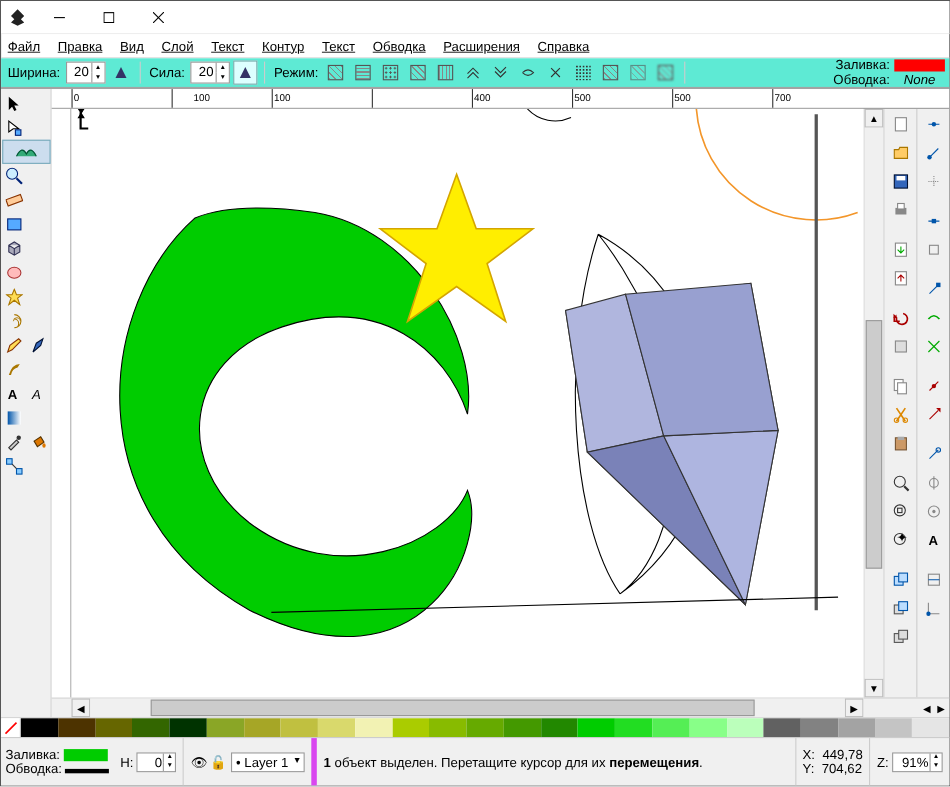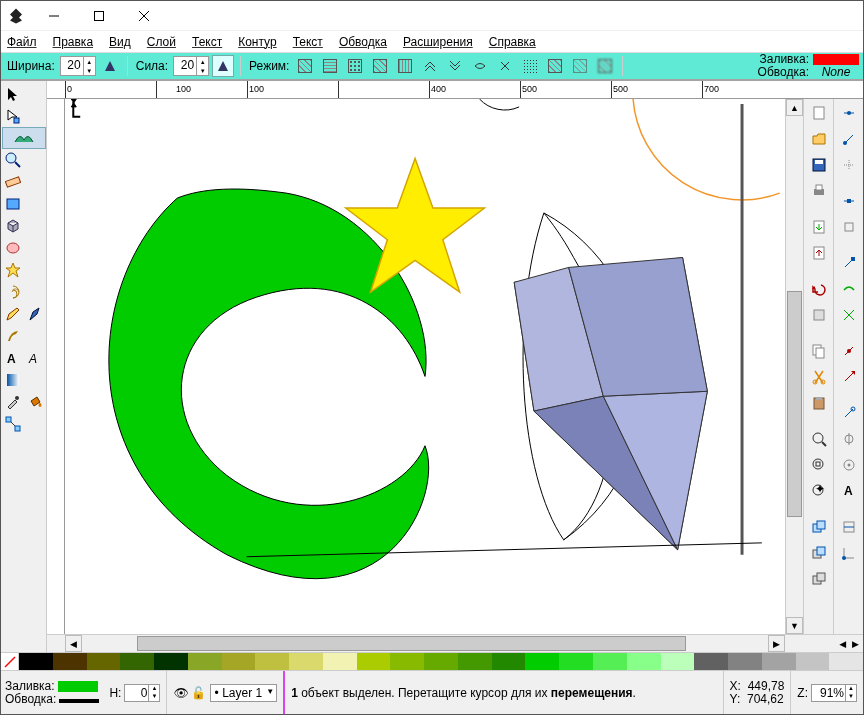--- a/index.html
+++ b/index.html
@@ -46,21 +46,21 @@
 .tools-right .col { width: 30px; display: flex; flex-direction: column; align-items: center; padding-top: 2px; gap: 2px; }
 .tools-right .rbtn { width: 24px; height: 24px; display: flex; align-items: center; justify-content: center; }
 .tools-right .rsep { height: 8px; }
 .palette { height: 18px; display: flex; border-top: 1px solid #ccc; }
 .palette .sw { flex: 1; }
 .statusbar { height: 44px; border-top: 1px solid #ccc; display: flex; align-items: center; background: #f0f0f0; font-size: 11px; }
 .statusbar .fillblk { display:flex; flex-direction:column; padding:2px 4px; line-height:13px; }
 .statusbar .fillblk .r { display:flex; align-items:center; gap:3px; }
 .statusbar .swatch2 { width:40px; height:11px; }
 .statusbar .numin { width: 36px; height: 18px; border: 1px solid #999; background: #fff; text-align: right; padding: 1px 12px 1px 2px; position:relative; }
-.statusbar .msg { flex:1; padding:0 6px; border-left:2px solid #d946ef; border-right:1px solid #ccc; height:100%; display:flex; align-items:center; }
+.statusbar .msg { flex:1; padding:0 6px; border-left:5px solid #d946ef; border-right:1px solid #ccc; height:100%; display:flex; align-items:center; }
 .statusbar .coords { padding:2px 6px; line-height:13px; }
 svg { display: block; }
 .hatch { background-image: repeating-linear-gradient(45deg, #888 0 1px, transparent 1px 4px); width:14px; height:14px; border:1px solid #555; }
 </style>
 </head>
 <body>
 
 <div class="window">
 
   <div class="titlebar">

